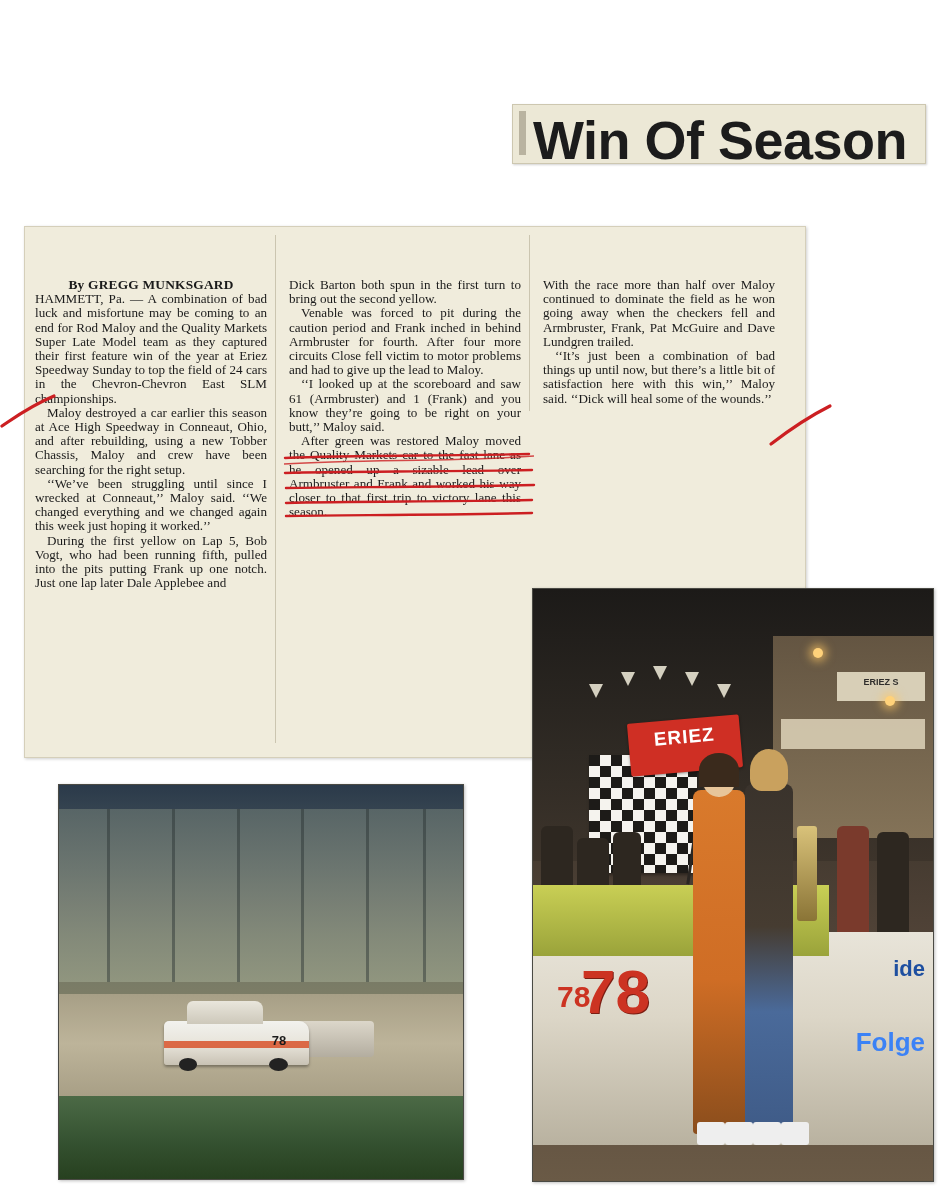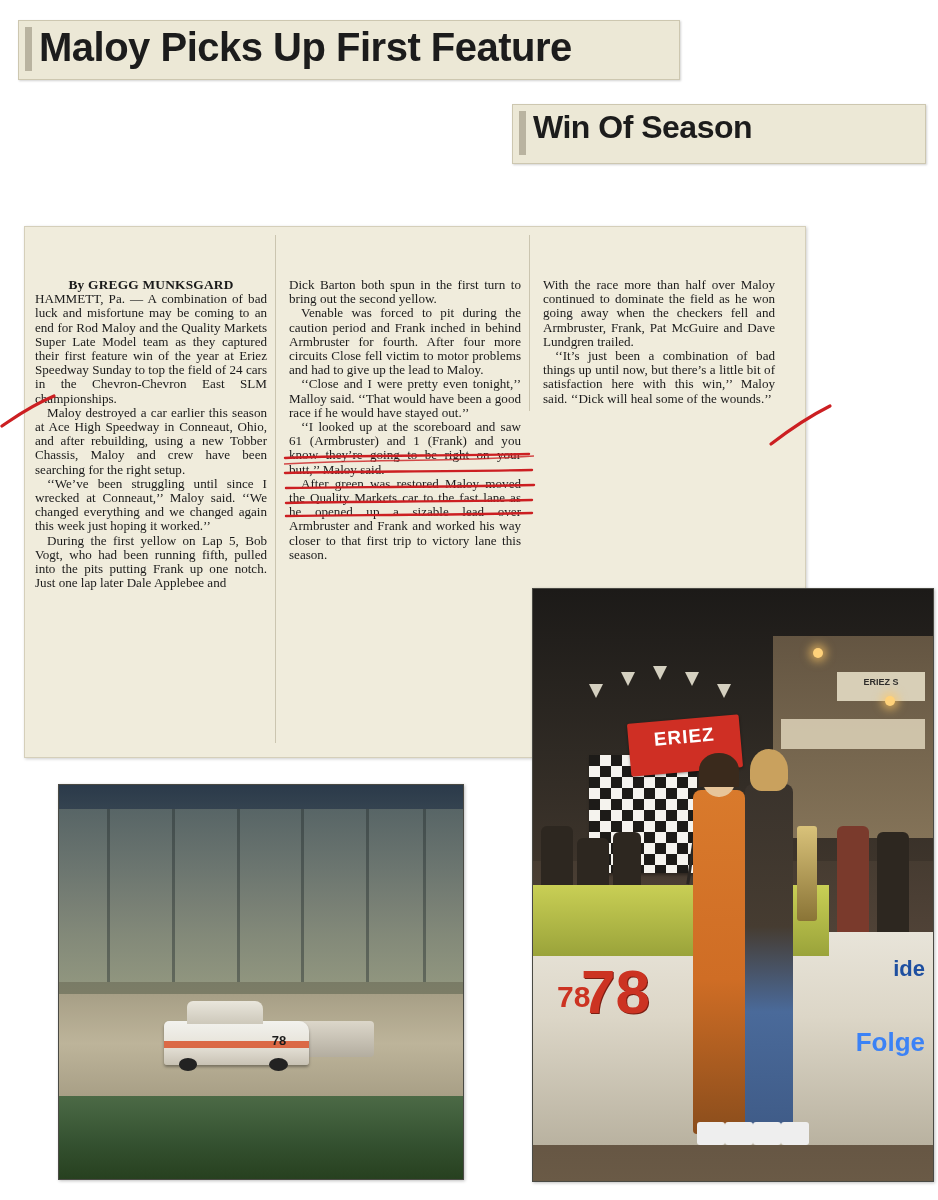--- a/index.html
+++ b/index.html
@@ -37,21 +37,21 @@
     position:absolute;
     left:512px;top:104px;width:412px;height:58px;
     background:#ece8d6;
     border:1px solid #cdc7b0;
     box-shadow:1px 1px 2px rgba(0,0,0,.18);
   }
   .headline2 .txt{
     position:absolute;left:20px;top:4px;
     font-family:"Liberation Sans", sans-serif;
     font-weight:bold;
-    font-size:32px;
+    font-size:54px;
     letter-spacing:-0.5px;
     color:#1c1c1c;
     white-space:nowrap;
   }
   .headline2 .tickmark{
     position:absolute;left:6px;top:6px;width:7px;height:44px;
     background:#b9b3a0;
   }
 
   
@@ -183,24 +183,20 @@
   .rp-sign span{display:block;text-align:center;font-family:"Liberation Sans", sans-serif;
     font-size:9px;font-weight:bold;color:#2a2a2a;line-height:2.4;}
   .rp-light{position:absolute;width:10px;height:10px;border-radius:50%;background:#ffd27a;
     box-shadow:0 0 9px 4px rgba(255,200,100,.6);}
 </style>
 </head>
 <body>
 
 <div class="page">
 
-  <div class="headline1">
-    <div class="tickmark"></div>
-    <div class="txt">Maloy Picks Up First Feature</div>
-  </div>
 
   <div class="headline2">
     <div class="tickmark"></div>
     <div class="txt">Win Of Season</div>
   </div>
 
   <div class="article">
 
     <div class="coldiv" style="left:250px;"></div>
     <div class="coldiv" style="left:504px;height:176px;"></div>
@@ -209,21 +205,20 @@
       <p class="byline first">By GREGG MUNKSGARD</p>
       <p class="first">HAMMETT, Pa. — A combination of bad luck and misfortune may be coming to an end for Rod Maloy and the Quality Markets Super Late Model team as they captured their first feature win of the year at Eriez Speedway Sunday to top the field of 24 cars in the Chevron-Chevron East SLM championships.</p>
       <p>Maloy destroyed a car earlier this season at Ace High Speedway in Conneaut, Ohio, and after rebuilding, using a new Tobber Chassis, Maloy and crew have been searching for the right setup.</p>
       <p>‘‘We’ve been struggling until since I wrecked at Conneaut,’’ Maloy said. ‘‘We changed everything and we changed again this week just hoping it worked.’’</p>
       <p>During the first yellow on Lap 5, Bob Vogt, who had been running fifth, pulled into the pits putting Frank up one notch. Just one lap later Dale Applebee and</p>
     </div>
 
     <div class="col c2">
       <p class="first">Dick Barton both spun in the first turn to bring out the second yellow.</p>
       <p>Venable was forced to pit during the caution period and Frank inched in behind Armbruster for fourth. After four more circuits Close fell victim to motor problems and had to give up the lead to Maloy.</p>
-      <p>‘‘Close and I were pretty even tonight,’’ Malloy said. ‘‘That would have been a good race if he would have stayed out.’’</p>
       <p>‘‘I looked up at the scoreboard and saw 61 (Armbruster) and 1 (Frank) and you know they’re going to be right on your butt,’’ Maloy said.</p>
       <p>After green was restored Maloy moved the Quality Markets car to the fast lane as he opened up a sizable lead over Armbruster and Frank and worked his way closer to that first trip to victory lane this season.</p>
     </div>
 
     <div class="col c3">
       <p class="first">With the race more than half over Maloy continued to dominate the field as he won going away when the checkers fell and Armbruster, Frank, Pat McGuire and Dave Lundgren trailed.</p>
       <p>‘‘It’s just been a combination of bad things up until now, but there’s a little bit of satisfaction here with this win,’’ Maloy said. ‘‘Dick will heal some of the wounds.’’</p>
     </div>
   </div>
 

